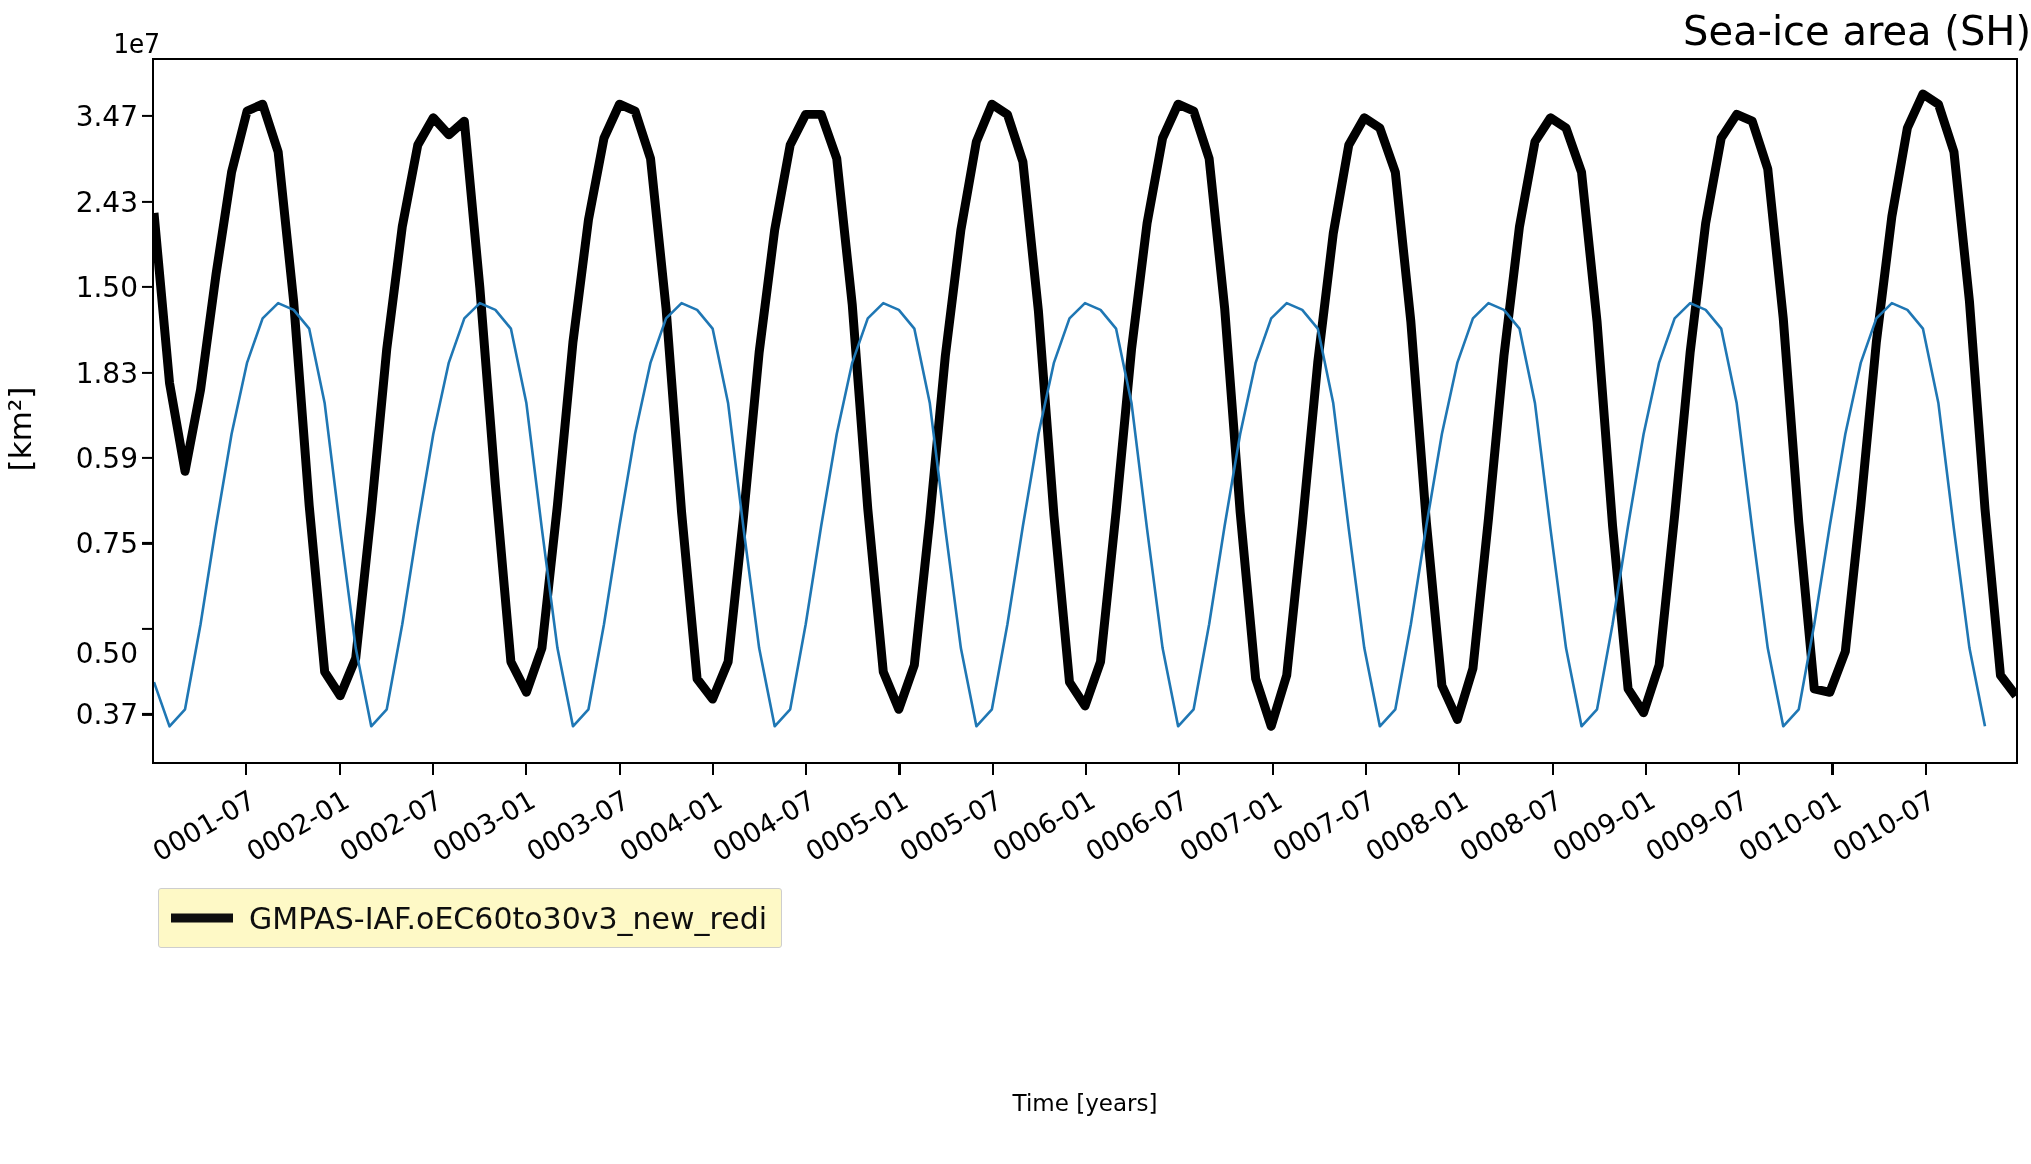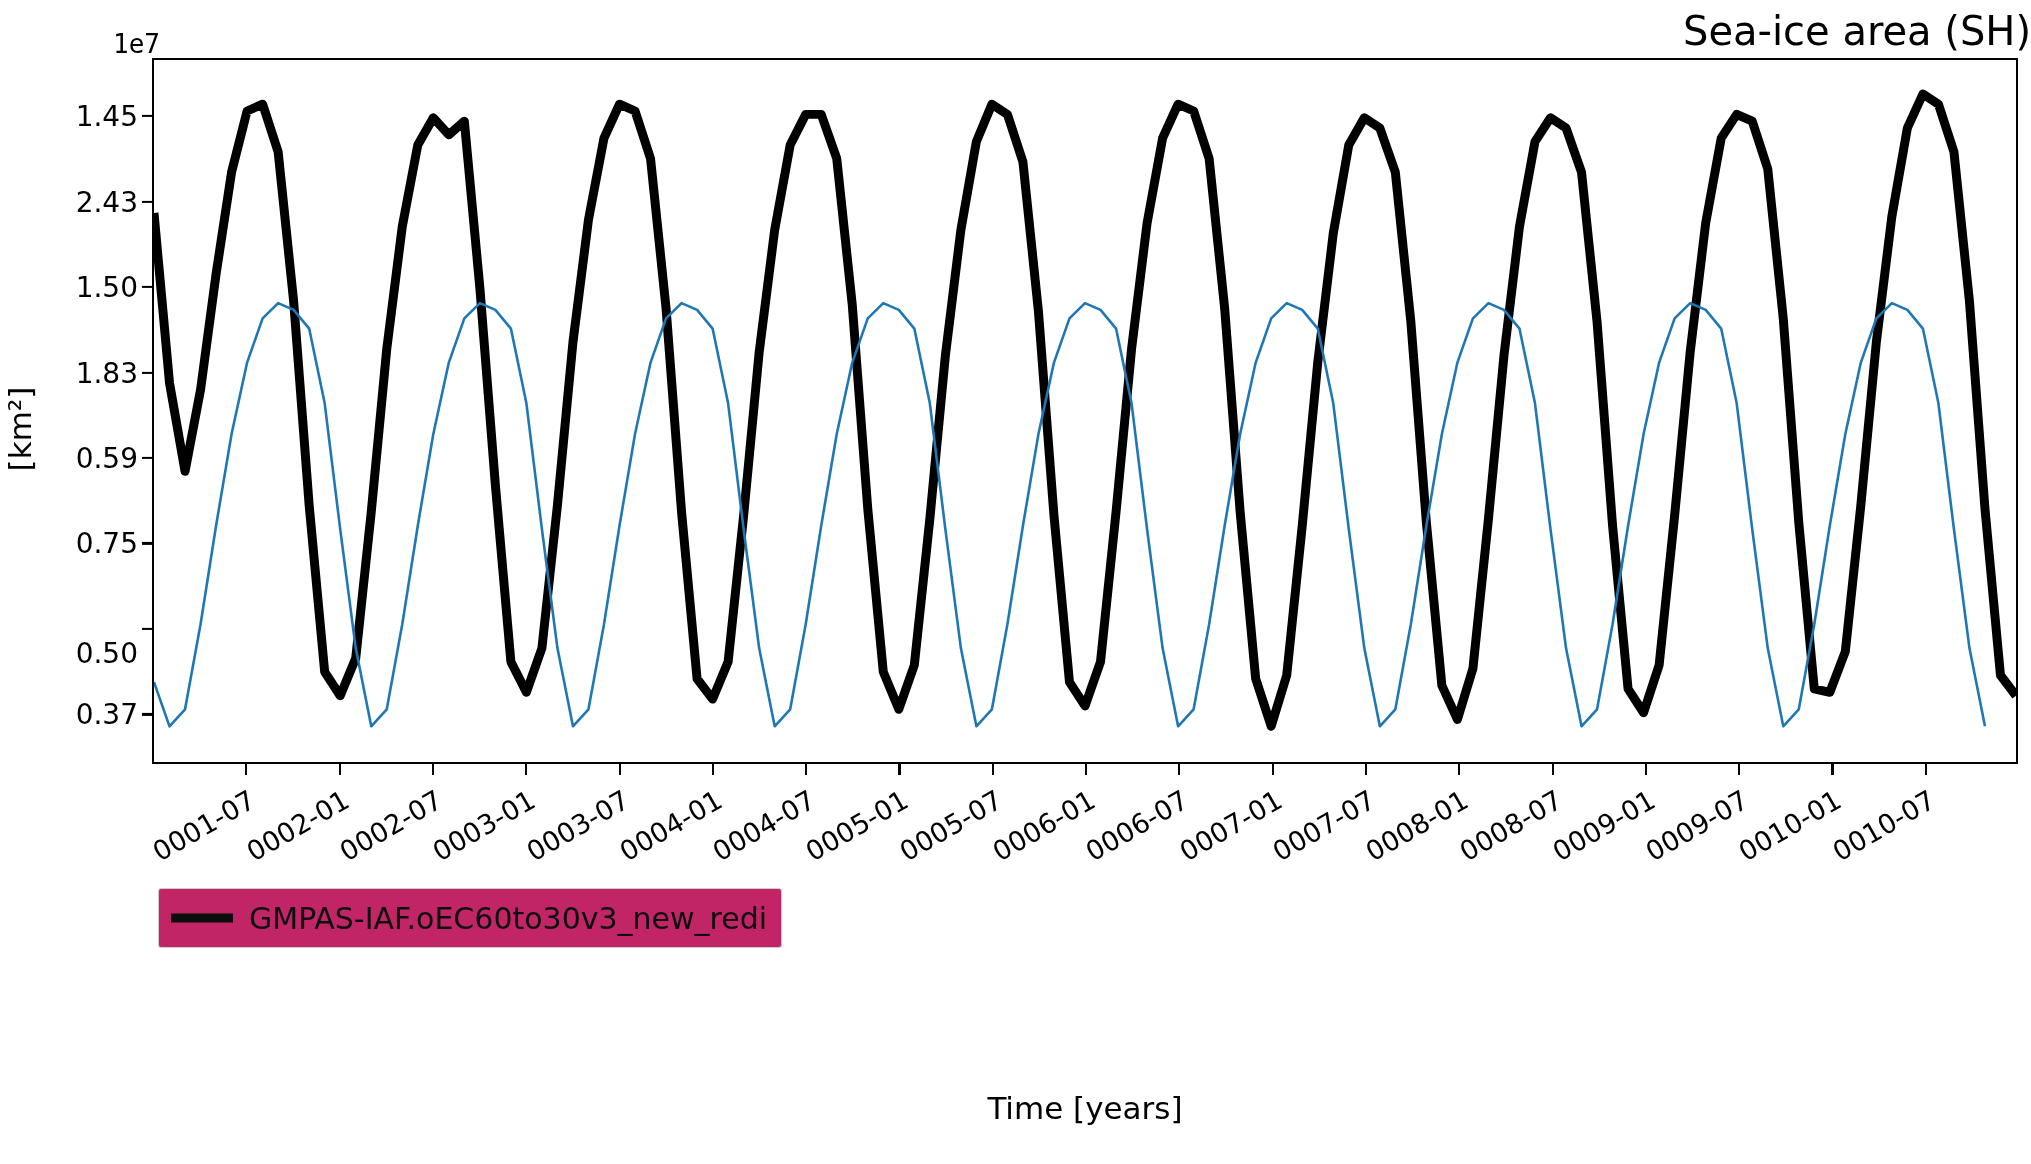--- a/index.html
+++ b/index.html
@@ -94,28 +94,28 @@
     font-size: 31px;
     color: #000000;
     transform: rotate(-90deg);
   }
   #xlabel {
     position: absolute;
     left: 152px;
     width: 1866px;
     top: 1090px;
     text-align: center;
-    font-size: 31px;
+    font-size: 23px;
     color: #000000;
   }
   #legend {
     position: absolute;
     left: 158px;
     top: 888px;
-    background: #be185d;
+    background: #fef9c3;
     border: 1.6px solid #cccccc;
     border-radius: 3px;
     padding: 10px 14px 10px 12px;
     opacity: 0.94;
   }
   .legend-row {
     display: flex;
     align-items: center;
     height: 38px;
   }
@@ -145,21 +145,21 @@
 <div id="figure">
 
   <div id="chart-title">Sea-ice area (SH)</div>
 
   <div id="offset-text">1e7</div>
 
   <div id="ylabel">[km²]</div>
   <div id="xlabel">Time [years]</div>
 
   <div id="ytick-labels">
-      <div class="ytick-label" style="top: 58.1211px;">1.45</div>
+      <div class="ytick-label" style="top: 58.1211px;">3.47</div>
       <div class="ytick-label" style="top: 143.593px;">2.43</div>
       <div class="ytick-label" style="top: 229.065px;">1.50</div>
       <div class="ytick-label" style="top: 314.538px;">1.83</div>
       <div class="ytick-label" style="top: 400.01px;">0.59</div>
       <div class="ytick-label" style="top: 485.482px;">0.75</div>
       <div class="ytick-label" style="top: 570.954px; margin-top: 24px;">0.50</div>
       <div class="ytick-label" style="top: 656.426px;">0.37</div>
     </div>
   <div id="ytick-marks">
       <div class="ytick-mark" style="top: 116.121px; left: 142px;"></div>

